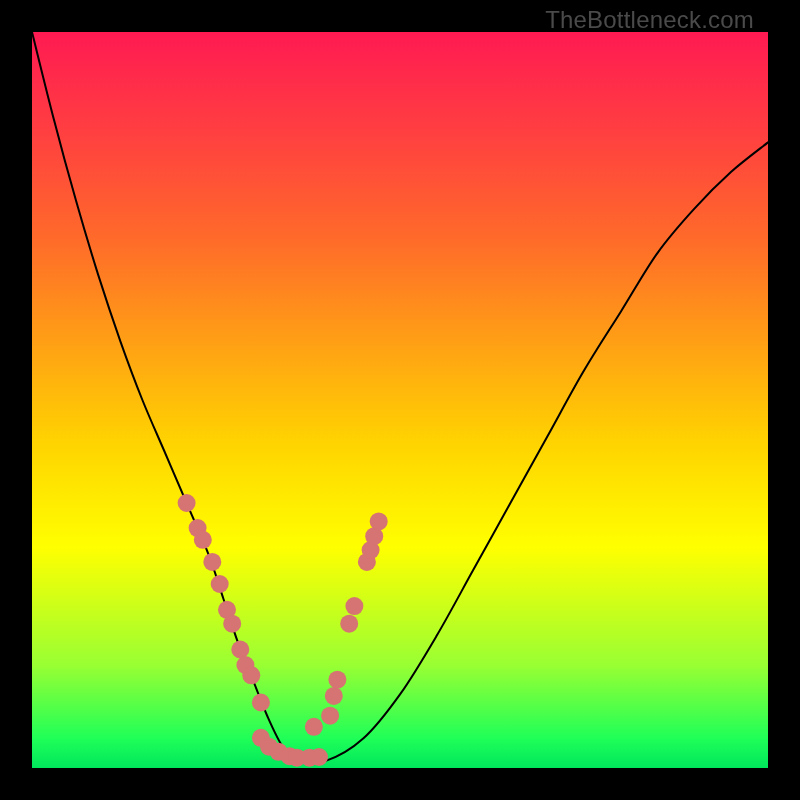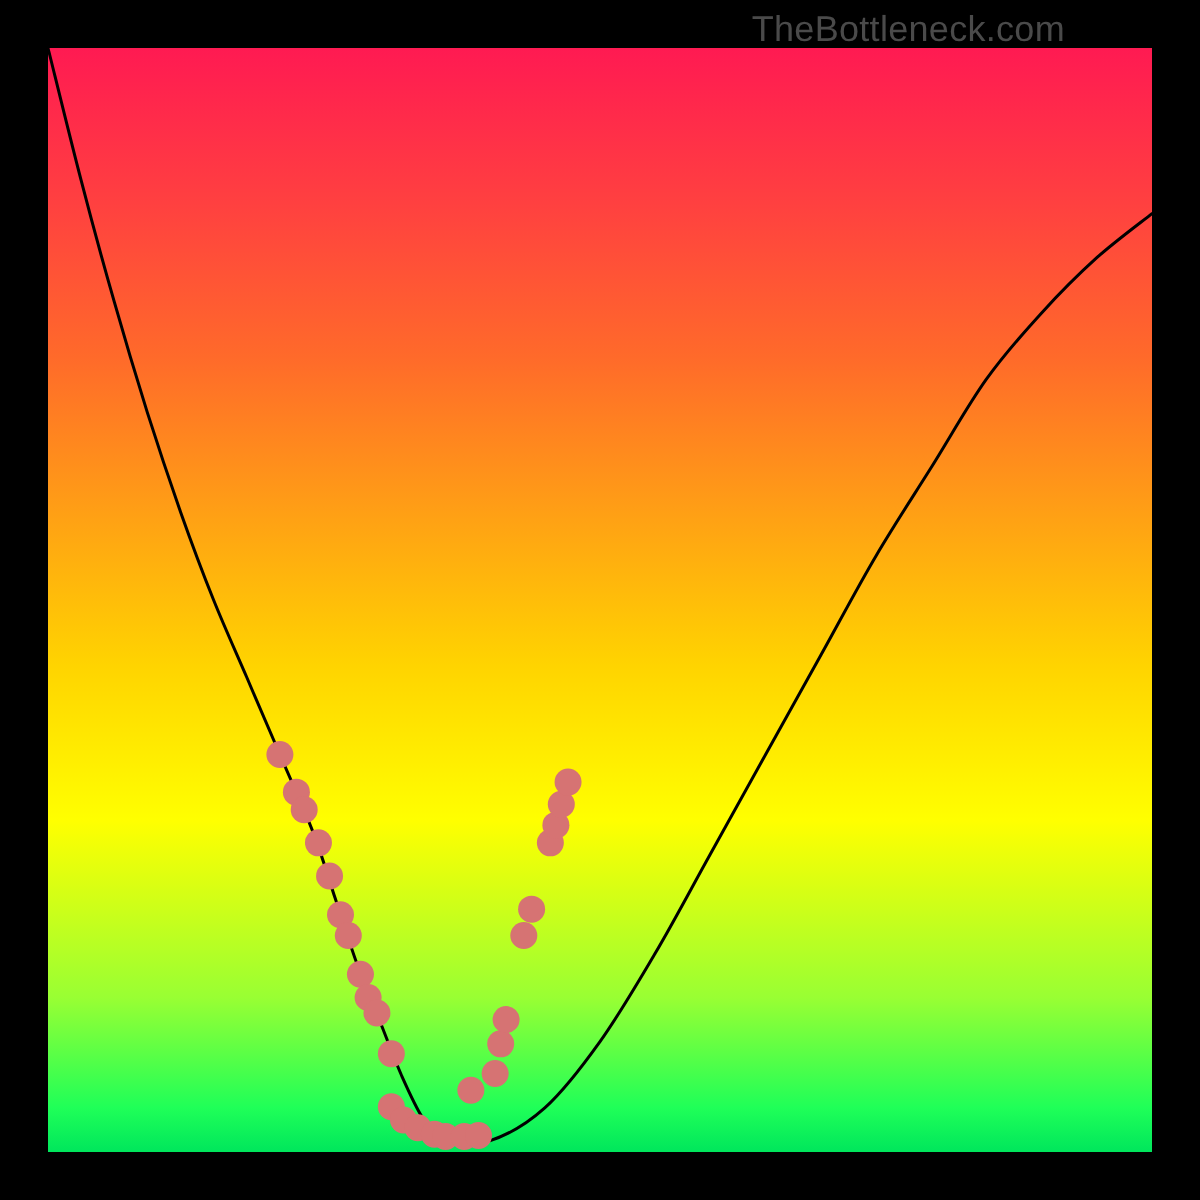--- a/index.html
+++ b/index.html
@@ -11,20 +11,21 @@
     background: #000;
     font-family: Arial, Helvetica, sans-serif;
   }
   .frame {
     position: absolute;
     top: 0;
     left: 0;
     width: 720px;
     height: 800px;
     background: #000;
+    padding-left: 44px;
   }
   .plot {
     position: absolute;
     top: 32px;
     left: 32px;
     width: 736px;
     height: 736px;
     background: linear-gradient(
       to bottom,
       #ff1a52 0%,

